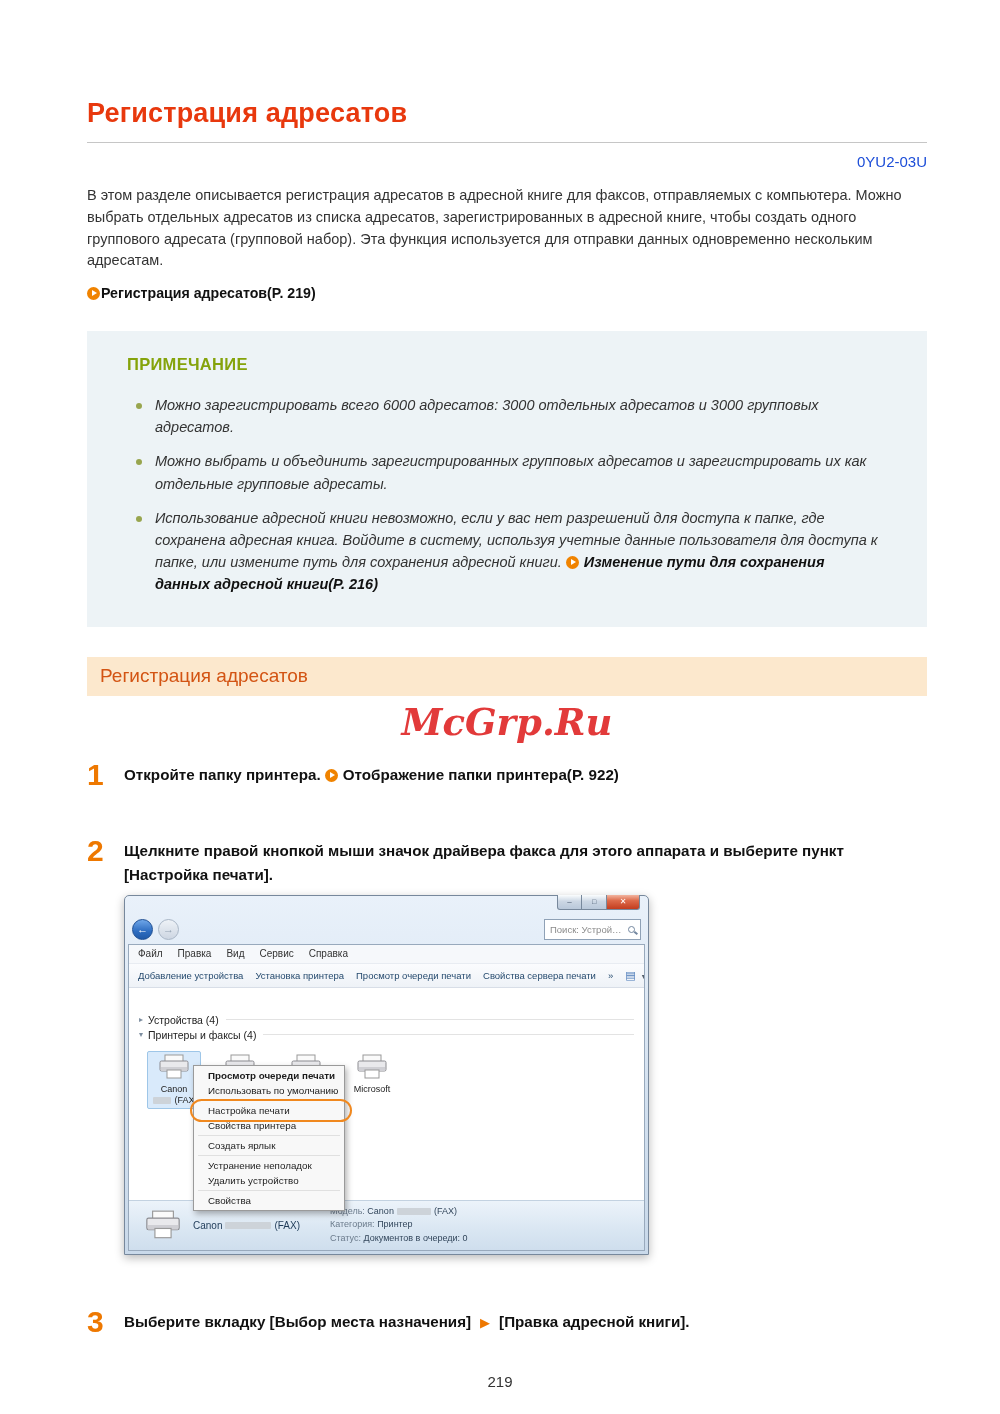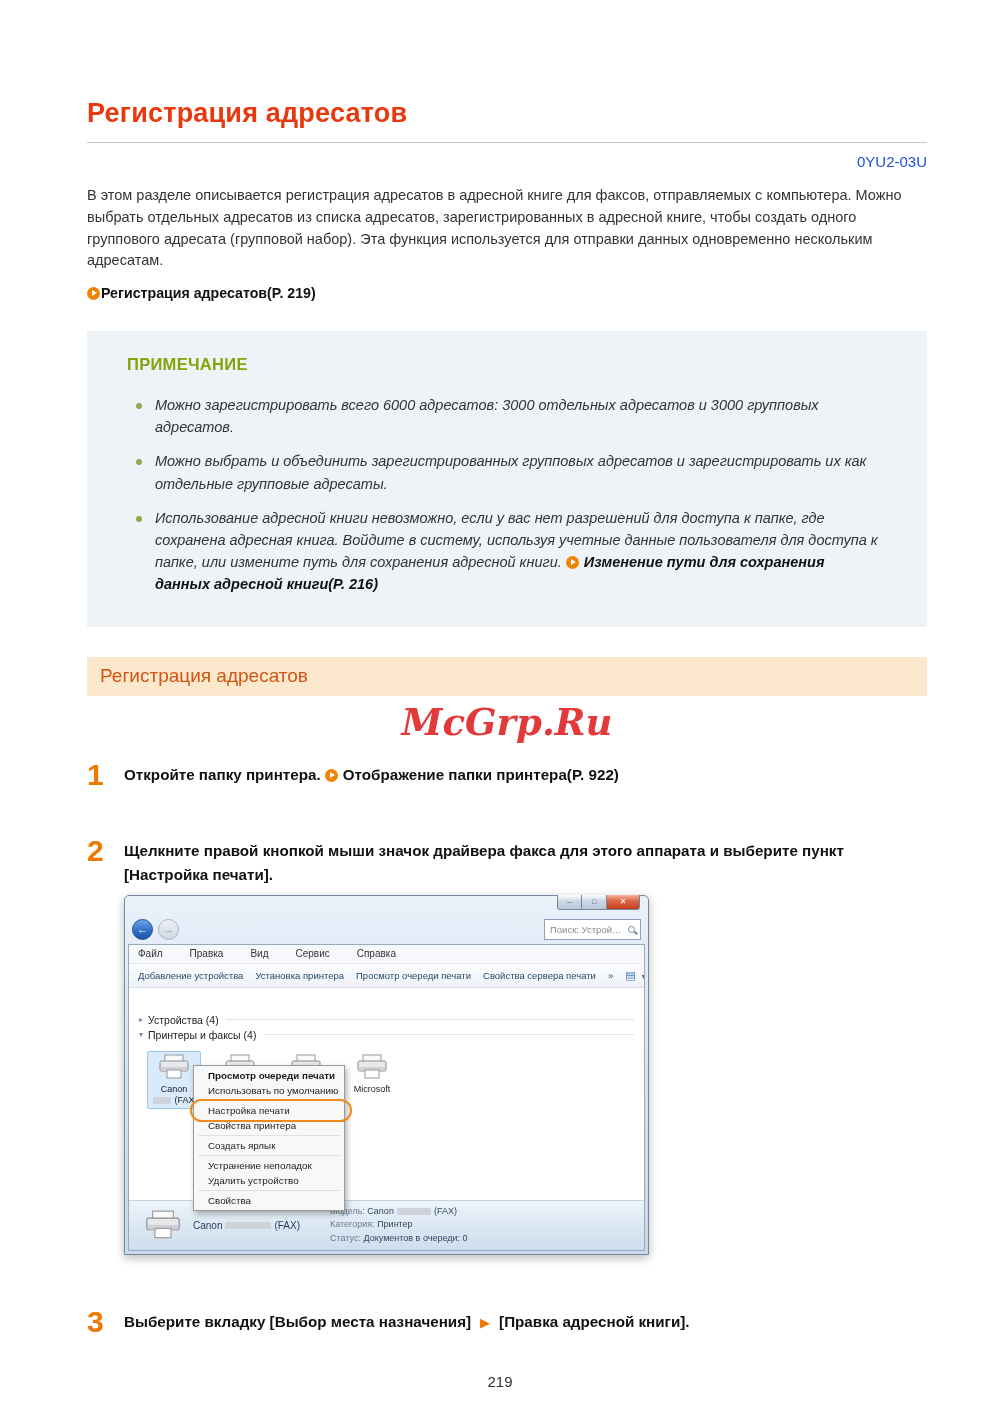--- a/index.html
+++ b/index.html
@@ -69,21 +69,21 @@
   .crumb::before { content:"▸"; color:#55606c; font-size:8px; margin:0 4px; }
   .addr-tail { margin-left:auto; display:flex; align-items:center; gap:4px; }
   .addr-caret::before { content:"▾"; color:#55606c; font-size:8px; }
   .refresh-icon::before { content:"↻"; color:#2e75c8; font-size:11px; font-weight:700; }
   .search { width:97px; height:21px; flex:0 0 auto; background:#fff; border:1px solid #8fa1b6; display:flex; align-items:center; padding:0 5px; font-size:9.5px; color:#8b8b8b; }
   .search-text { flex:1; overflow:hidden; white-space:nowrap; text-overflow:ellipsis; }
   .magnifier { width:7px; height:7px; border:1.5px solid #7387a0; border-radius:50%; position:relative; flex:0 0 auto; margin-left:3px; }
   .magnifier::after { content:""; position:absolute; width:4px; height:1.5px; background:#7387a0; right:-3.5px; bottom:-1px; transform:rotate(40deg); }
 
   .win-inner { flex:1; margin:0 3px 3px; border:1px solid #98a9bc; background:#fff; display:flex; flex-direction:column; overflow:hidden; }
-  .menubar { height:19px; flex:0 0 auto; display:flex; align-items:center; gap:27px; padding:0 9px; font-size:10px; color:#333; background:#f6f8fb; border-bottom:1px solid #e8ecf2; }
+  .menubar { height:19px; flex:0 0 auto; display:flex; align-items:center; gap:15px; padding:0 9px; font-size:10px; color:#333; background:#f6f8fb; border-bottom:1px solid #e8ecf2; }
   .menubar span { cursor:pointer; }
   .toolbar { height:24px; flex:0 0 auto; display:flex; align-items:center; padding:0 9px; font-size:9.5px; color:#254a6e; background:linear-gradient(#fbfcfe,#eef2f7); border-bottom:1px solid #d8dee7; }
   .tool-item { margin-right:12px; white-space:nowrap; cursor:pointer; }
   .toolbar-right { margin-left:auto; display:flex; align-items:center; gap:6px; }
   .views-icon::before { content:"▤"; color:#4a79b8; font-size:11px; }
   .views-caret::before { content:"▾"; color:#55606c; font-size:8px; }
 
   .win-content { flex:1; position:relative; padding:12px 10px; overflow:visible;margin-top:11px; }
   .group-hdr { display:flex; align-items:center; margin-top:3px; color:#222; font-size:10.5px; }
   .group-arrow { color:#7d8ea0; font-size:8px; margin-right:5px; }

